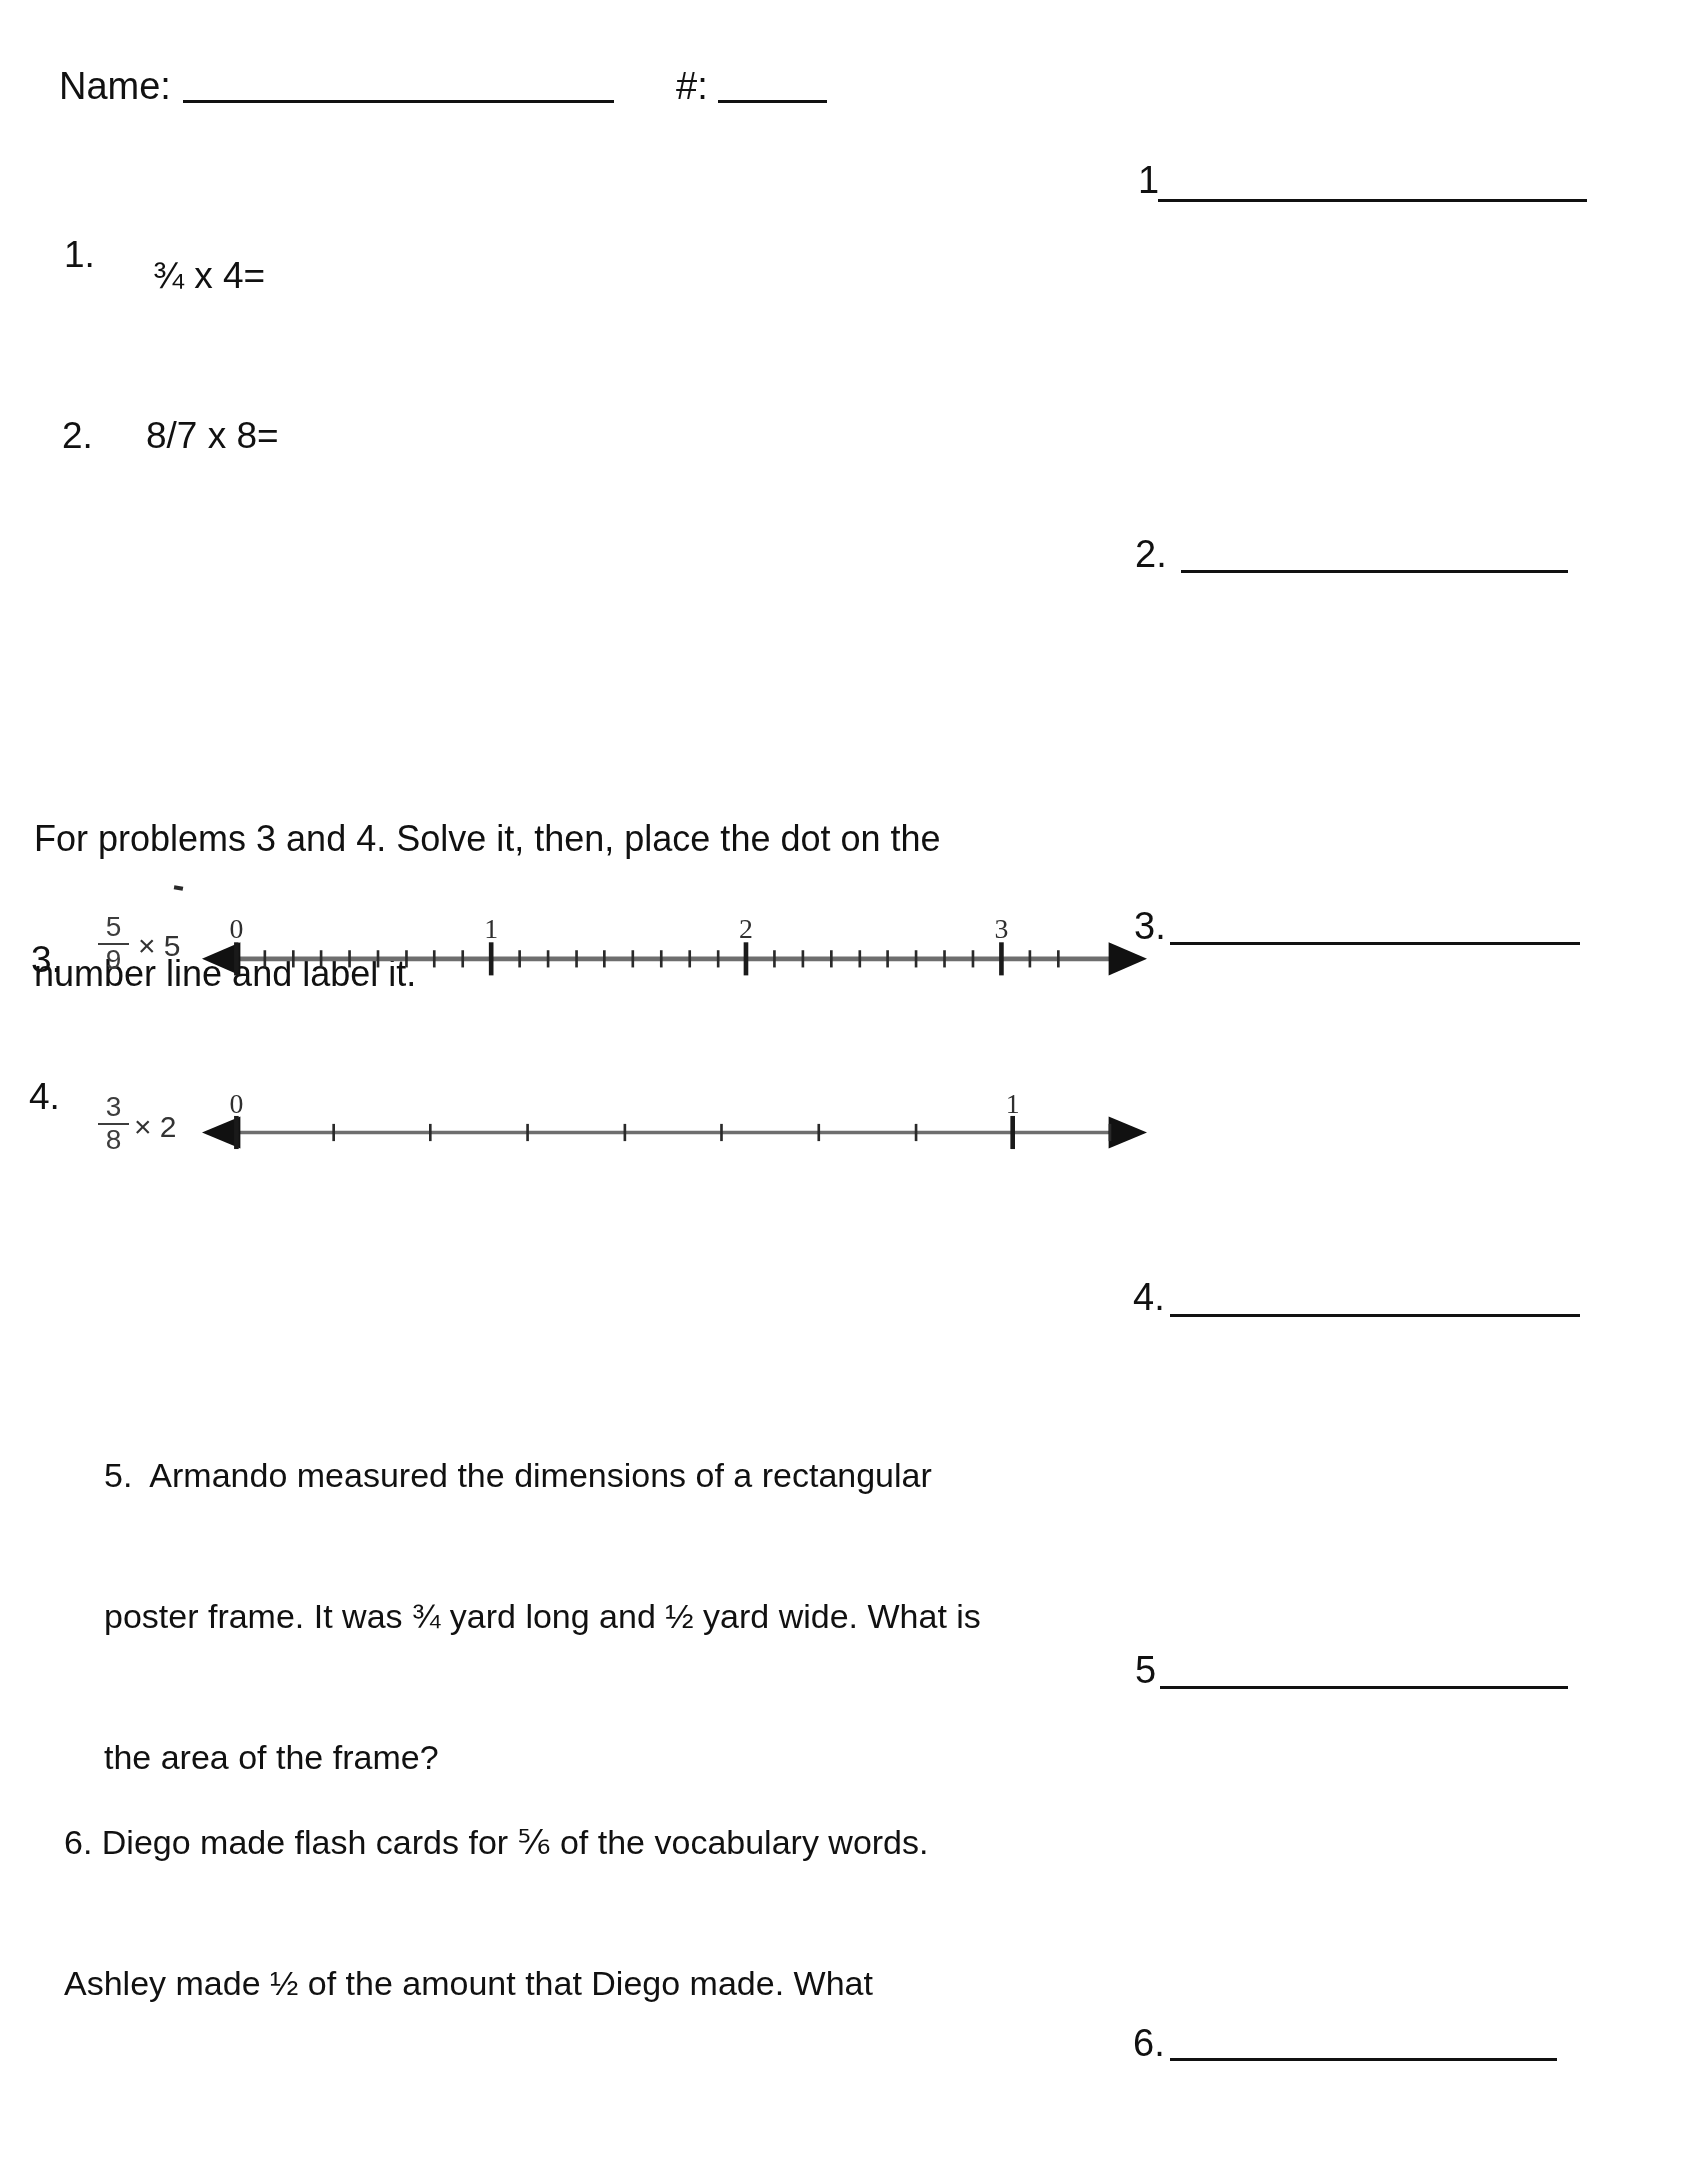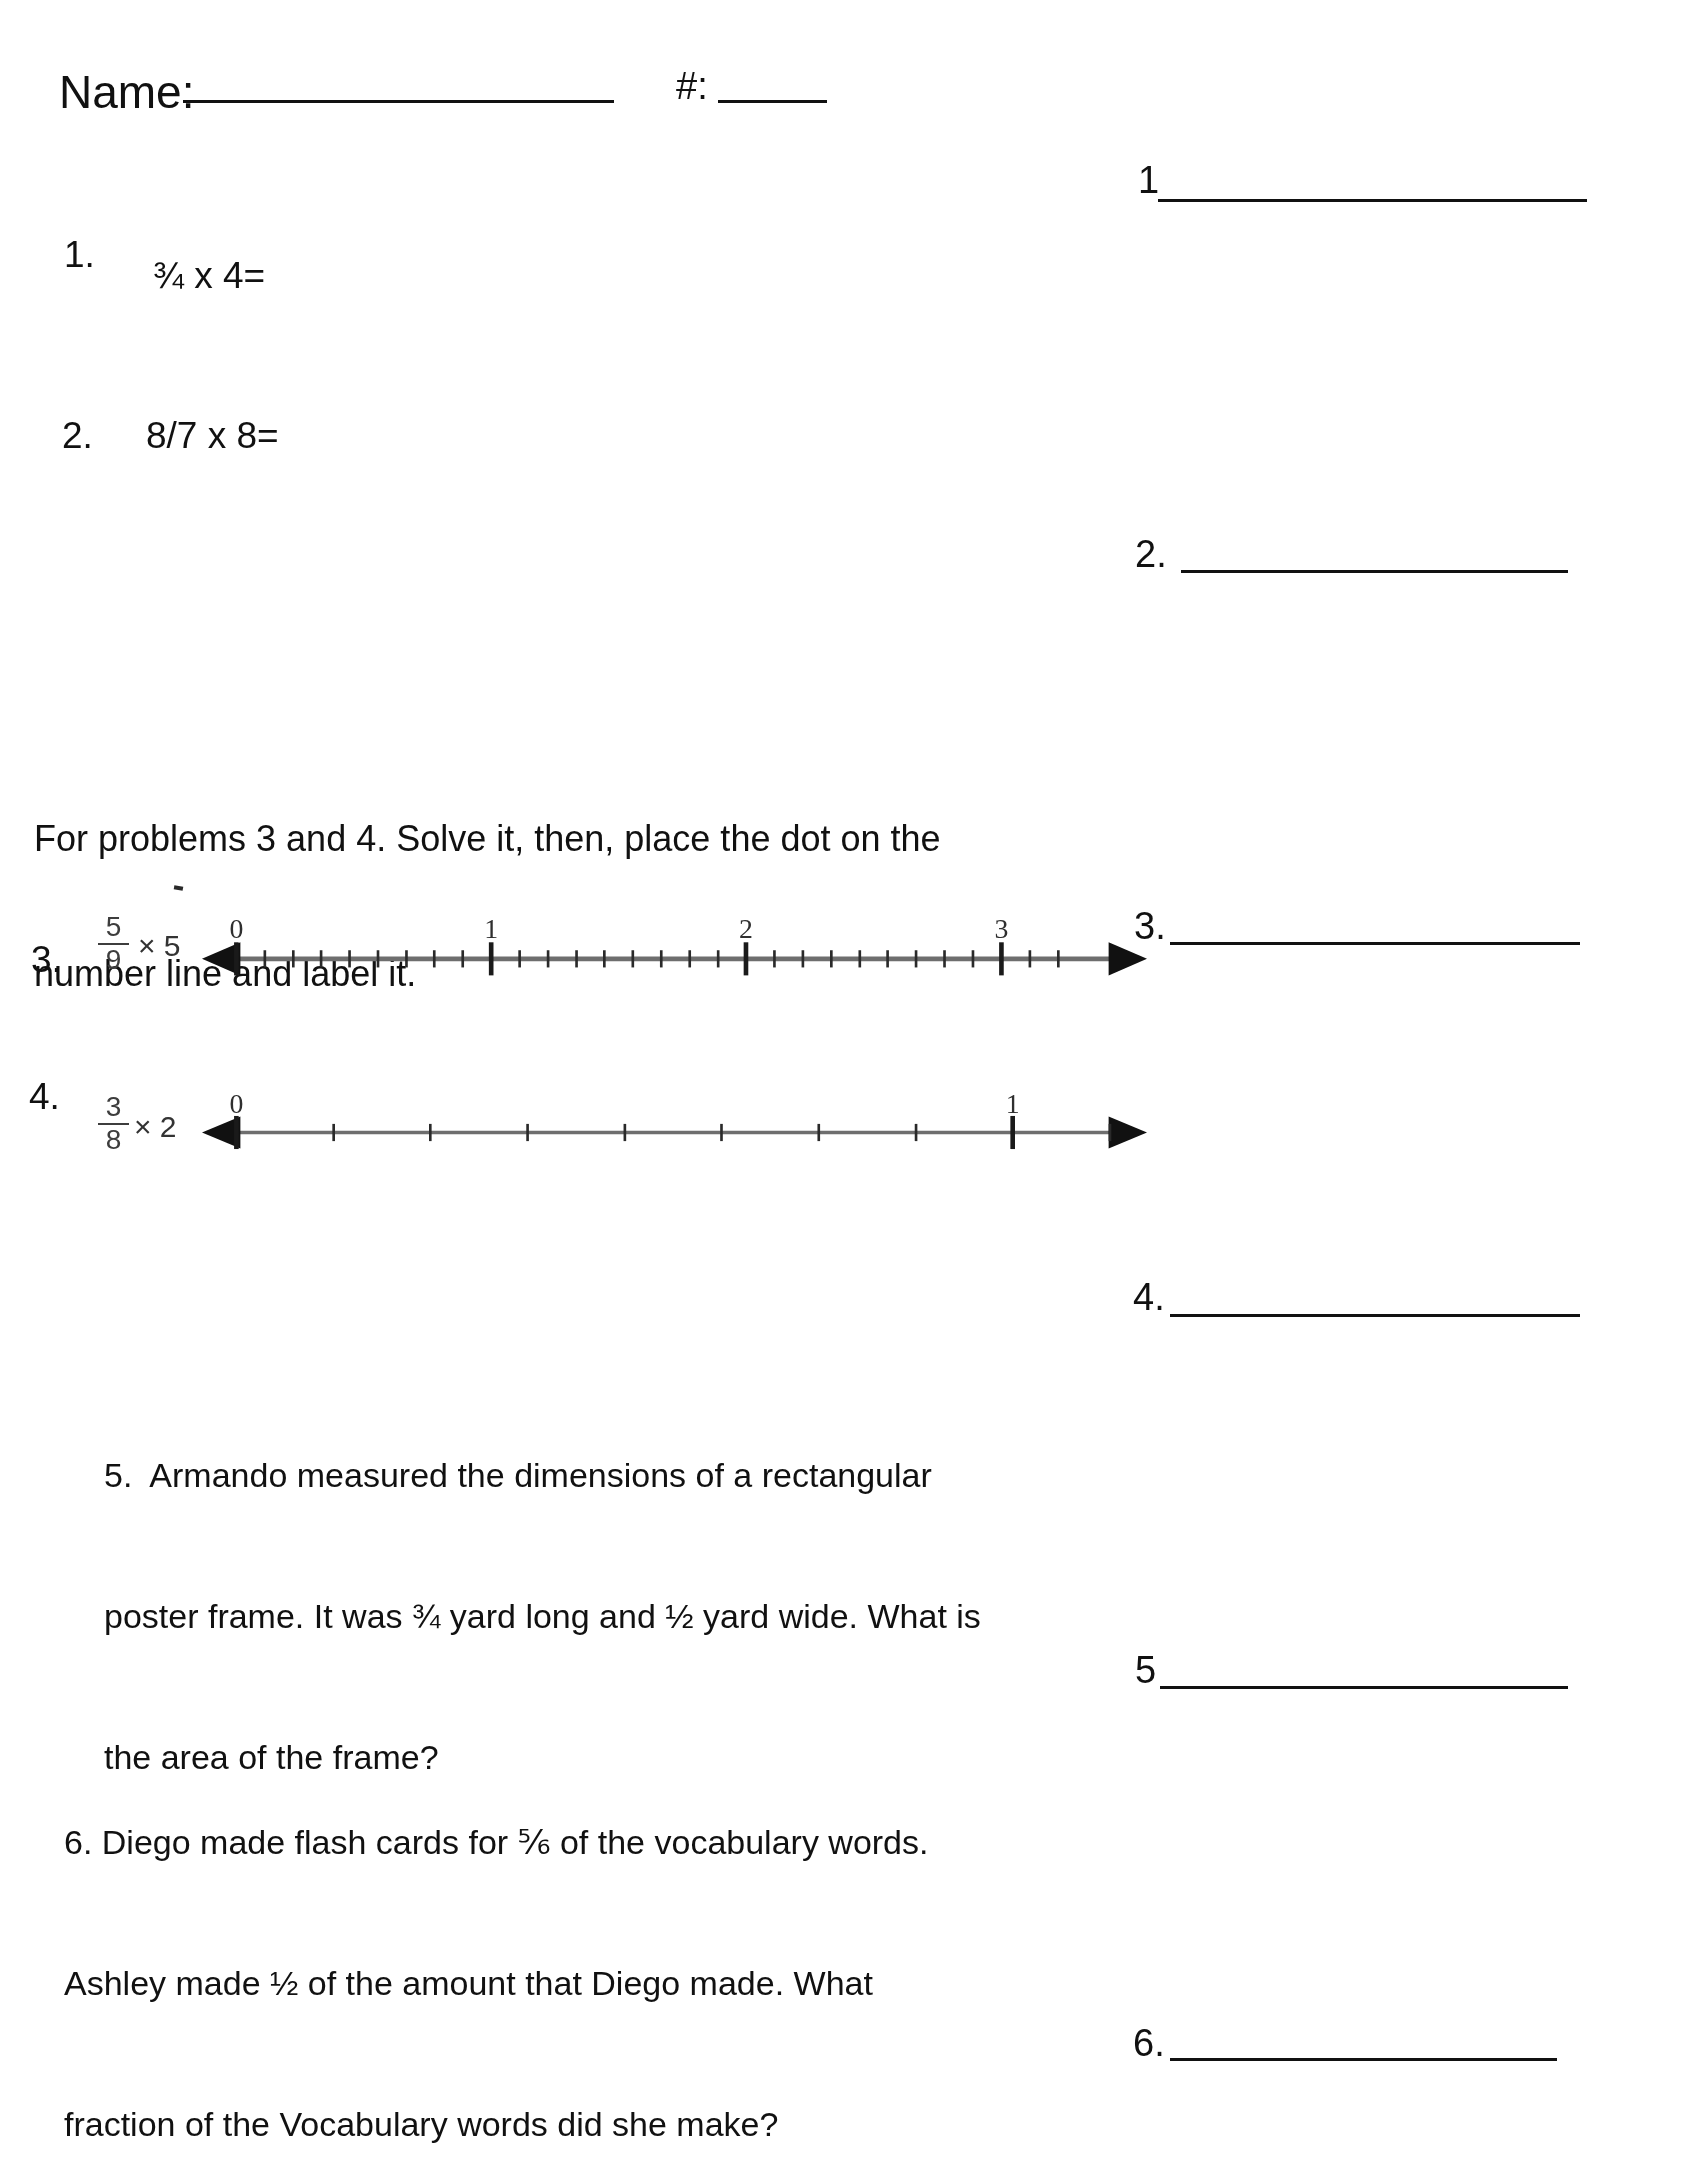--- a/index.html
+++ b/index.html
@@ -7,21 +7,21 @@
     position:relative;
     width:1687px;height:2183px;
     background:#ffffff;
     font-family:"Liberation Sans","DejaVu Sans",sans-serif;
     color:#111111;
     overflow:hidden;
   }
   .abs{position:absolute;}
   .txt{white-space:pre;}
   
-  .hdr-name{left:59px;top:65px;font-size:46px;}
+  .hdr-name{left:59px;top:65px;font-size:38px;}
   .hdr-hash{left:676px;top:65px;font-size:38px;}
   .blank-line{position:absolute;height:3.3px;background:#111111;}
   .hdr-line-name{left:183px;top:100px;width:431px;}
   .hdr-line-hash{left:718px;top:100px;width:109px;}
   
   .ans-label{font-size:38px;}
   .ans1-label{left:1138px;top:159px;}
   .ans1-line{left:1158px;top:199px;width:429px;}
   .ans2-label{left:1135px;top:533px;}
   .ans2-line{left:1181px;top:570px;width:387px;}
@@ -183,20 +183,19 @@
     <div>poster frame. It was ¾ yard long and ½ yard wide. What is</div>
     <div>the area of the frame?</div>
   </div>
 
   <span class="abs txt ans-label ans5-label">5</span>
   <div class="blank-line ans5-line"></div>
 
   <div class="abs para p6">
     <div>6. Diego made flash cards for ⅚ of the vocabulary words.</div>
     <div>Ashley made ½ of the amount that Diego made. What</div>
-    <div>fraction of the Vocabulary words did she make?</div>
   </div>
 
   <span class="abs txt ans-label ans6-label">6.</span>
   <div class="blank-line ans6-line"></div>
 
 </div>
 
 
 </body></html>

